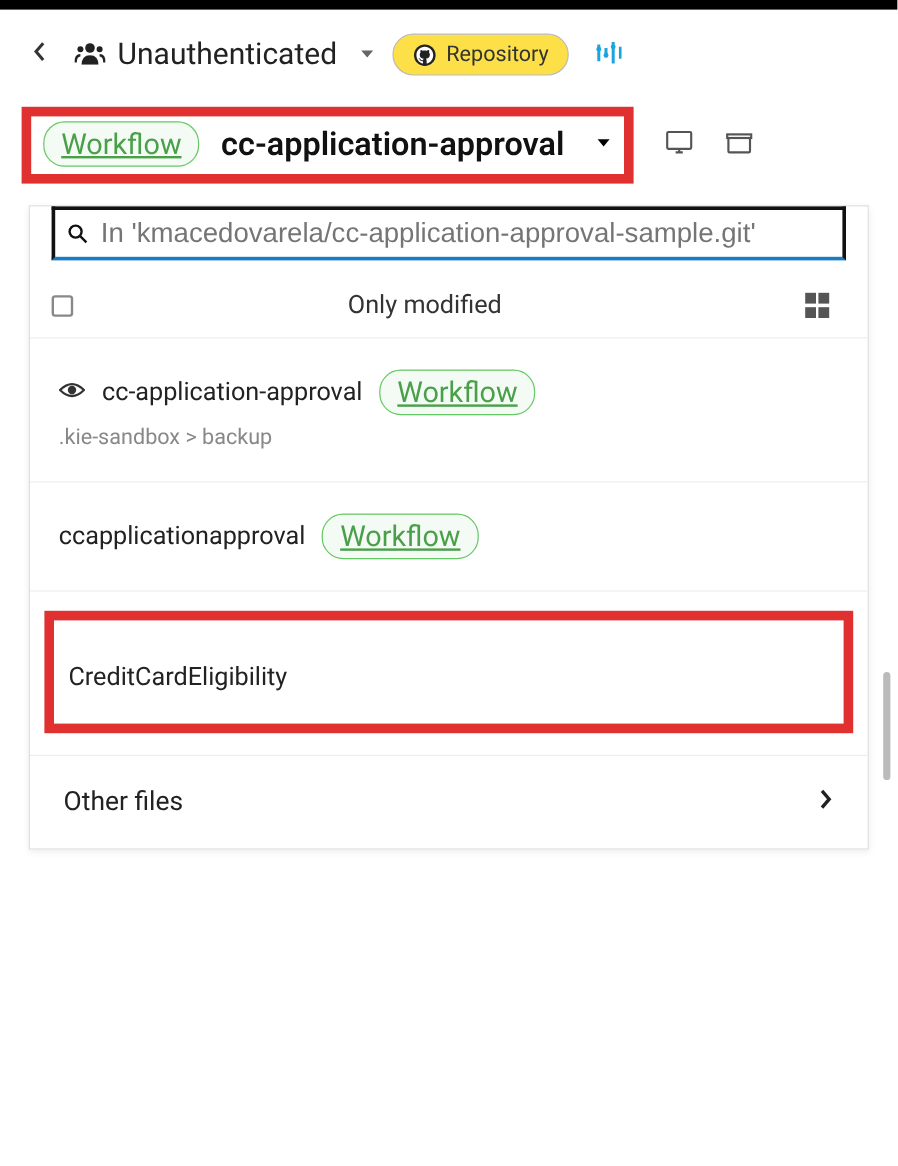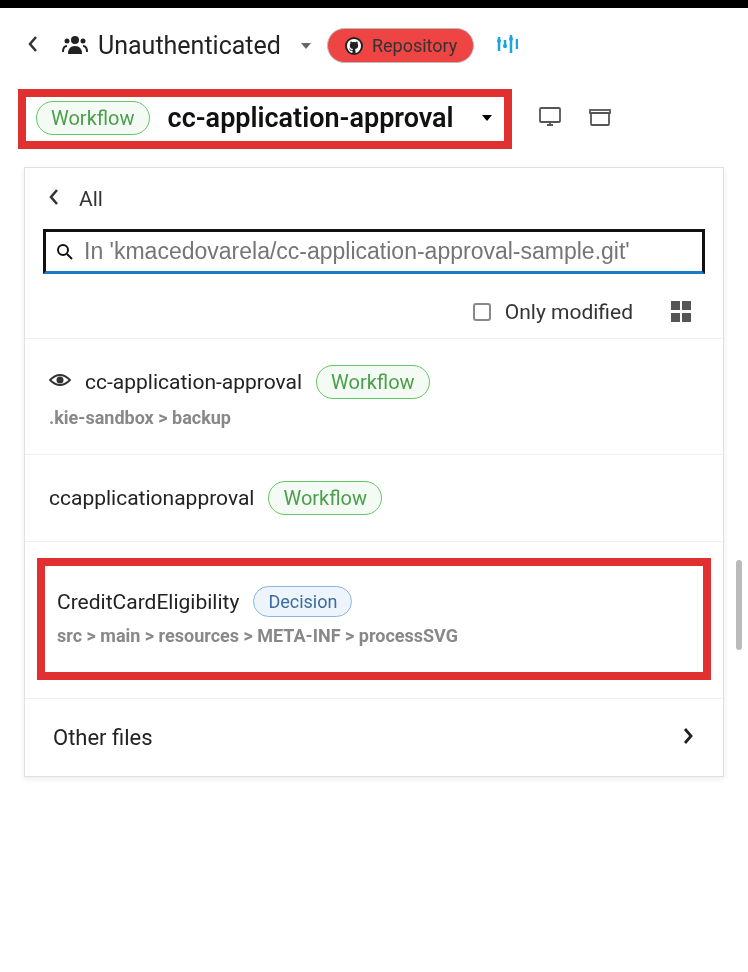--- a/index.html
+++ b/index.html
@@ -46,21 +46,21 @@
     .pill-btn {
       display: inline-flex;
       align-items: center;
       gap: 8px;
       border: 1.5px solid #bbb;
       border-radius: 22px;
       padding: 6px 16px;
       font-size: 18px;
       color: #333;
       cursor: pointer;
-      background: #ef4444;
+      background: #fde047;
     }
     .filter-icon {
       color: #1aa5e0;
       margin-left: 8px;
     }
     .title-bar {
       display: flex;
       align-items: center;
       padding: 10px 18px;
       gap: 16px;
@@ -72,21 +72,22 @@
       padding: 4px 10px 6px 10px;
       gap: 18px;
     }
     .badge-workflow {
       display: inline-block;
       border: 1.5px solid #64c864;
       color: #4aa04a;
       background: #f4fbf4;
       border-radius: 18px;
       padding: 4px 14px;
-      font-size: 20px;
+      font-size: 24px;
+      text-decoration: underline;
     }
     .badge-decision {
       display: inline-block;
       border: 1.5px solid #8bb5e0;
       color: #3a6ca0;
       background: #eef4fb;
       border-radius: 18px;
       padding: 4px 14px;
       font-size: 18px;
     }
@@ -140,21 +141,21 @@
       border: none;
       outline: none;
       font-size: 23px;
       color: #15803d;
       flex: 1;
       background: transparent;
     }
     .filter-row {
       display: flex;
       align-items: center;
-      justify-content: flex-end;
+      justify-content: space-between;
       padding: 14px 30px 14px 18px;
       gap: 14px;
       border-bottom: 1px solid #eee;
     }
     .checkbox-sq {
       width: 18px;
       height: 18px;
       border: 2px solid #888;
       border-radius: 3px;
     }
@@ -188,26 +189,25 @@
       color: #333;
     }
     .item-title {
       font-size: 21px;
       color: #222;
     }
     .item-path {
       font-size: 18px;
       color: #888;
       margin-top: 8px;
-      font-weight: bold;
     }
     .highlight-box-item {
       border: 8px solid #e03030;
       margin: 16px 12px 0 12px;
-      padding: 20px 12px 26px 12px;
+      padding: 36px 12px 26px 12px;
     }
     .other-files {
       display: flex;
       align-items: center;
       justify-content: space-between;
       padding: 26px 28px;
       font-size: 22px;
       color: #222;
       cursor: pointer;
       text-align: right;
@@ -289,28 +289,20 @@
   </span>
   <span class="box-icon">
     <svg width="24" height="20" viewBox="0 0 24 20">
         <rect x="3" y="6" width="18" height="12" rx="1" fill="none" stroke="#555" stroke-width="1.8"></rect>
         <rect x="2" y="3" width="20" height="3" fill="none" stroke="#555" stroke-width="1.8"></rect>
       </svg>
   </span>
 </div>
 
 <div class="dropdown-panel">
-  <div class="panel-header">
-    <span class="panel-back">
-      <svg width="14" height="18" viewBox="0 0 14 18">
-          <path d="M10 2 L4 9 L10 16" stroke="#333" stroke-width="2.5" fill="none"></path>
-        </svg>
-    </span>
-    <span class="panel-all">All</span>
-  </div>
 
   <div class="search-row">
     <div class="search-box">
       <svg width="18" height="18" viewBox="0 0 18 18">
           <circle cx="7" cy="7" r="5" fill="none" stroke="#111" stroke-width="2"></circle>
           <path d="M11 11 L16 16" stroke="#111" stroke-width="2"></path>
         </svg>
       <input type="text" placeholder="In 'kmacedovarela/cc-application-approval-sample.git'" style="">
     </div>
   </div>
@@ -343,23 +335,21 @@
   <div class="list-item">
     <div class="item-row1">
       <span class="item-title">ccapplicationapproval</span>
       <span class="badge-workflow">Workflow</span>
     </div>
   </div>
 
   <div class="highlight-box-item">
     <div class="item-row1">
       <span class="item-title">CreditCardEligibility</span>
-      <span class="badge-decision">Decision</span>
     </div>
-    <div class="item-path">src &gt; main &gt; resources &gt; META-INF &gt; processSVG</div>
   </div>
 
   <div style="border-bottom:1px solid #eee; margin-top:18px;"></div>
 
   <div class="other-files">
     <span>Other files</span>
     <span class="caret-right">
       <svg width="14" height="18" viewBox="0 0 14 18">
           <path d="M4 2 L10 9 L4 16" stroke="#222" stroke-width="2.8" fill="none"></path>
         </svg>

